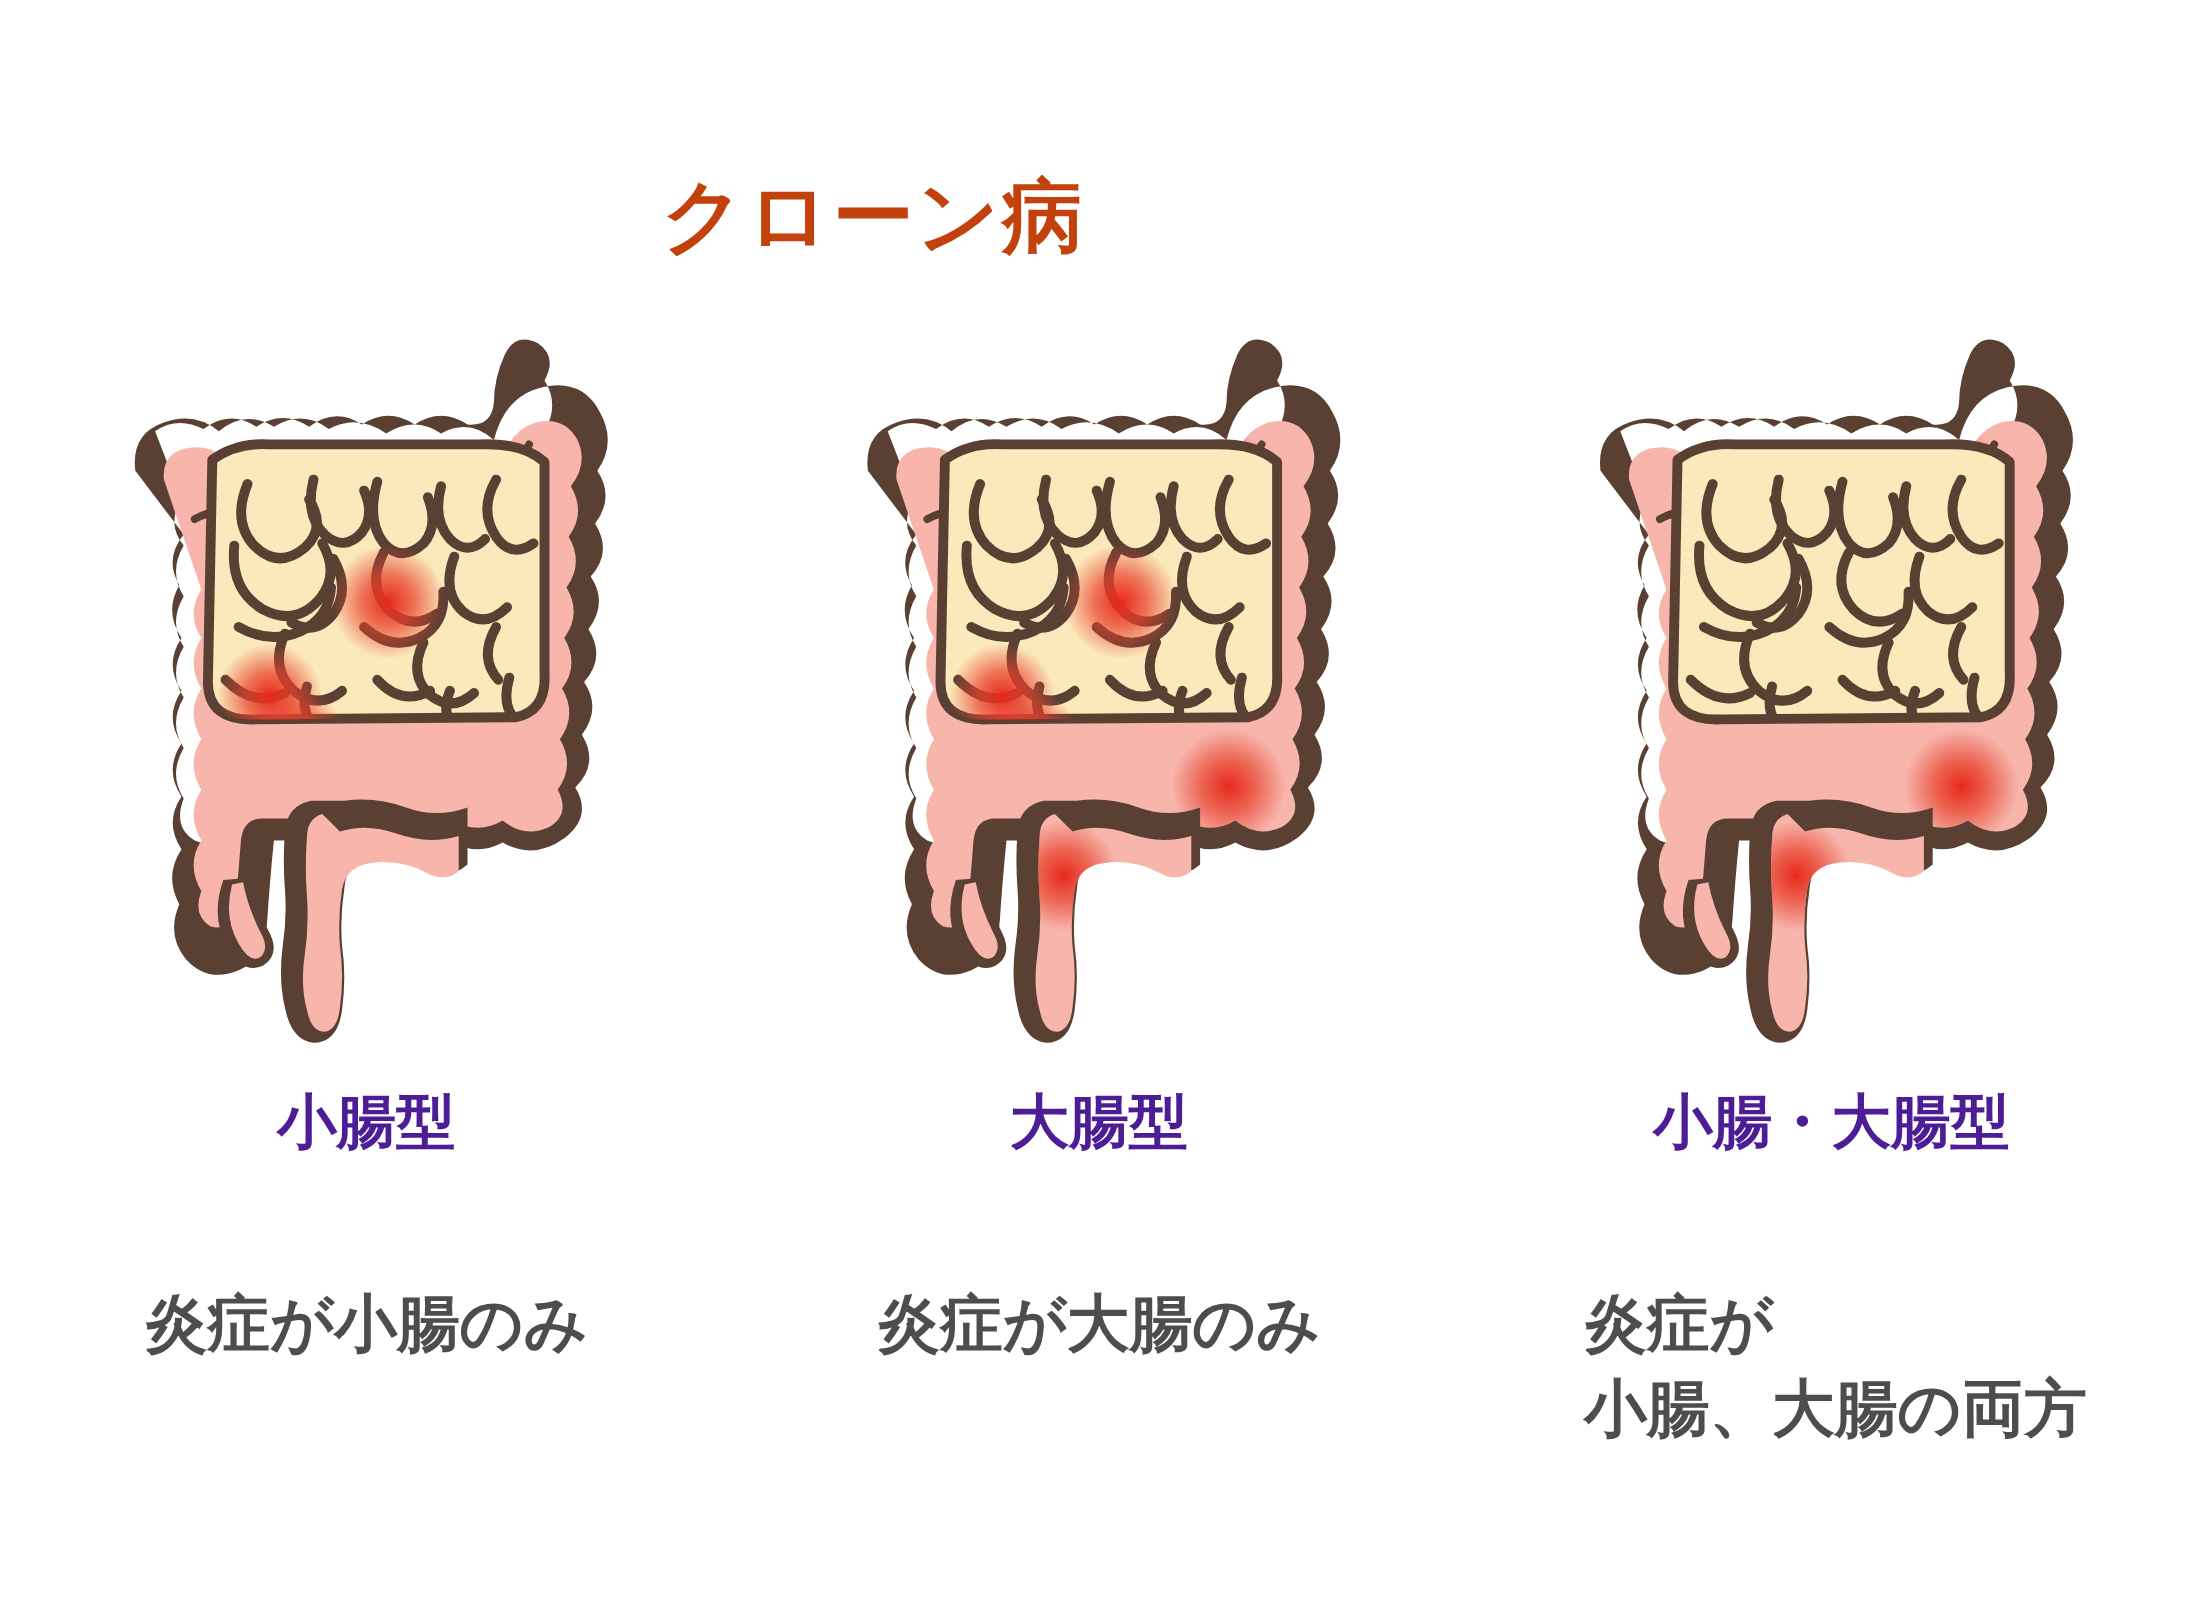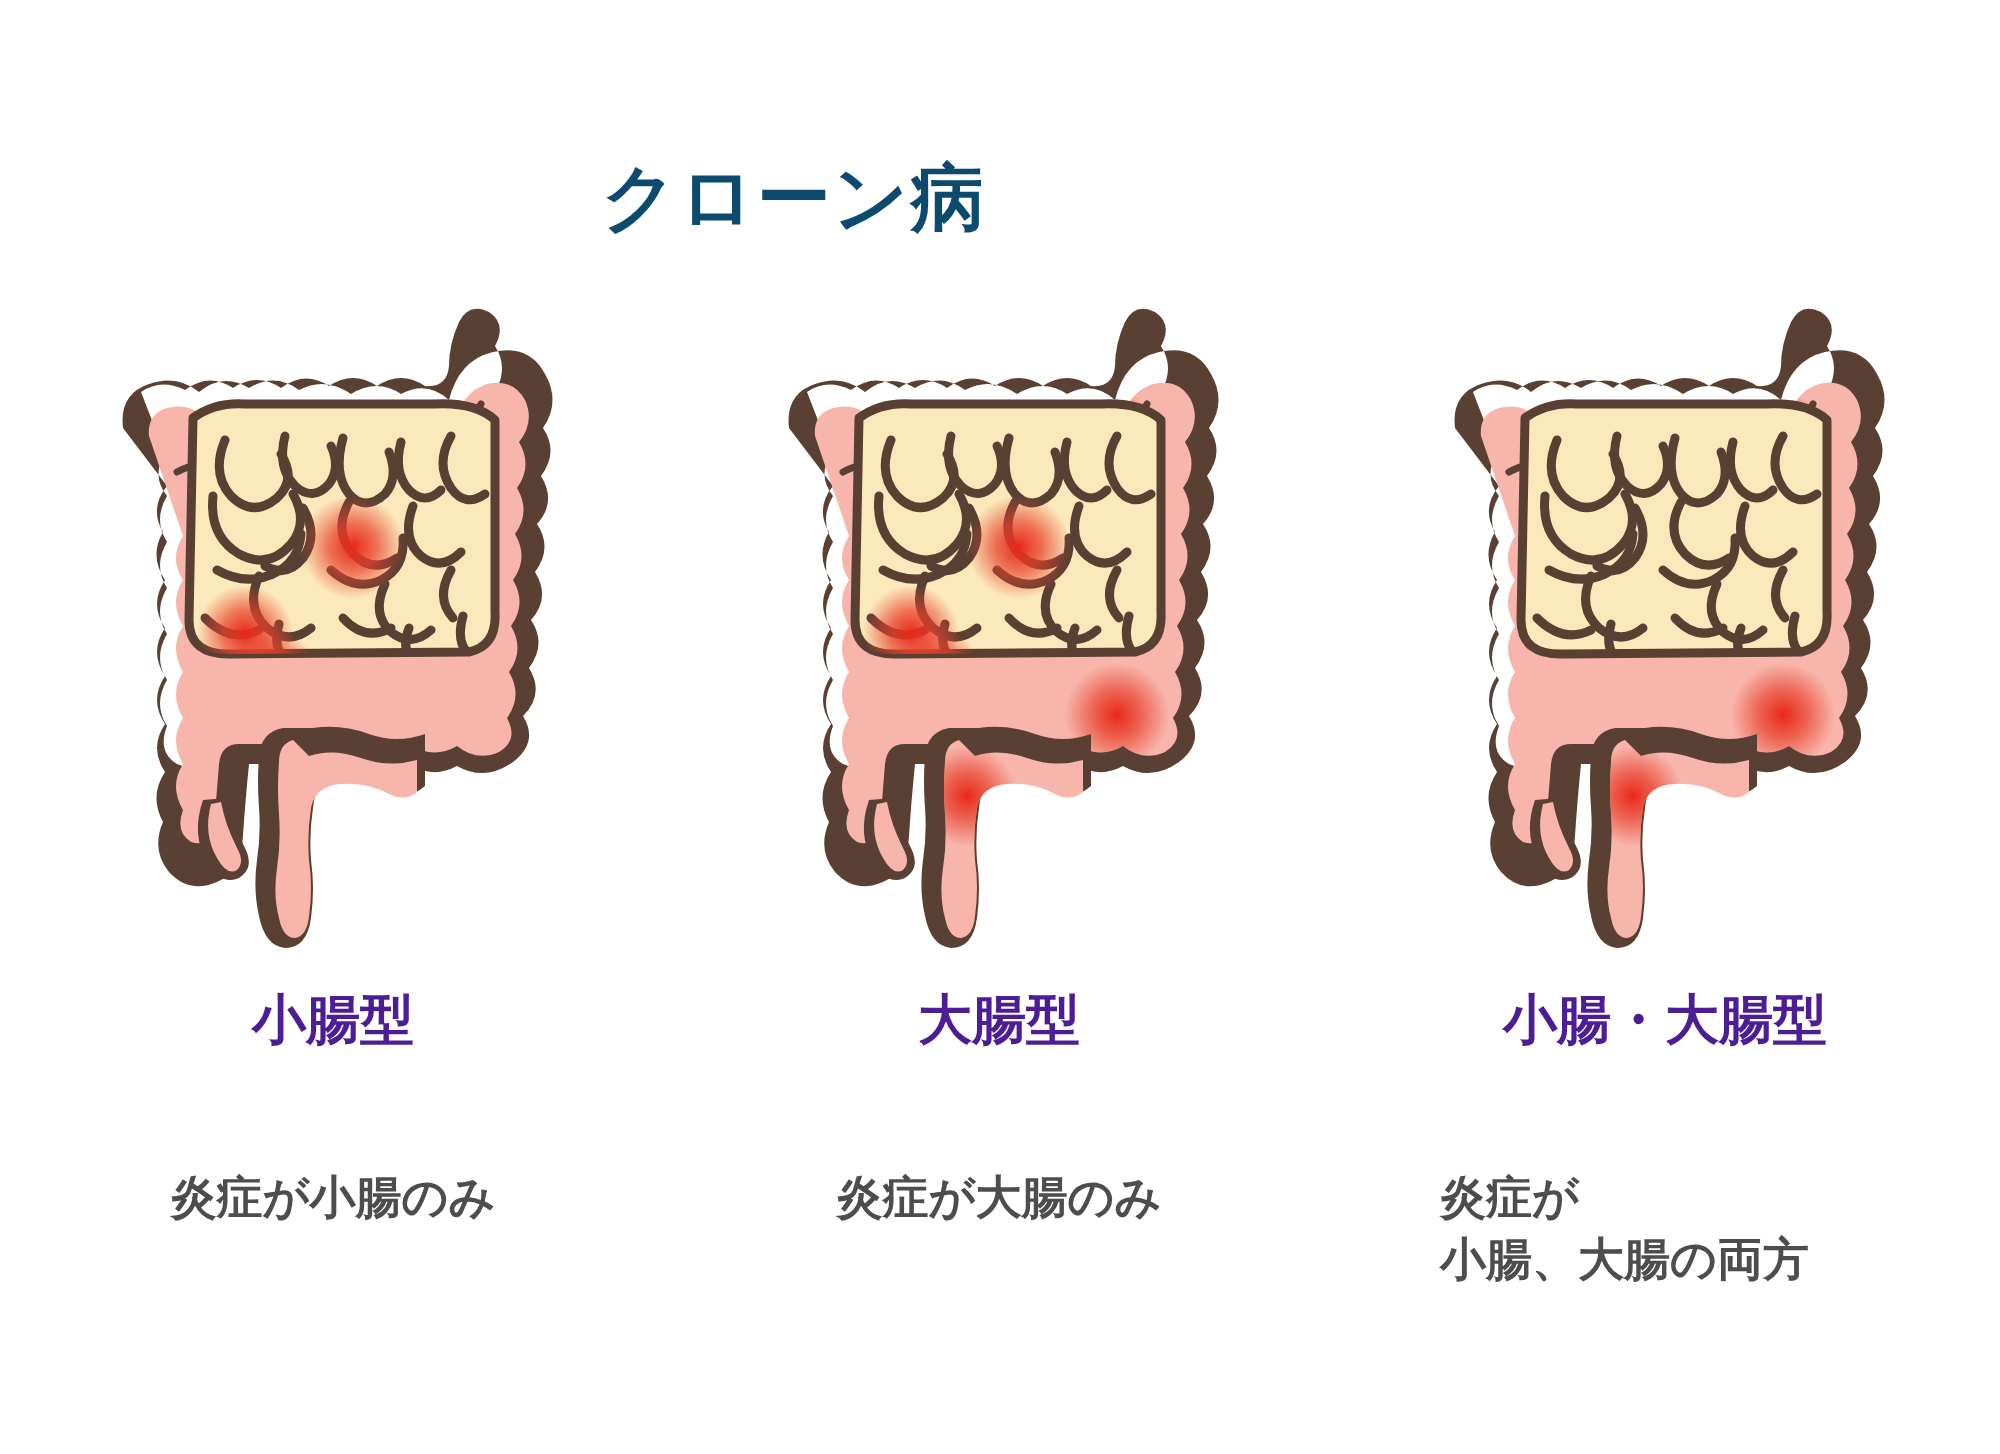--- a/index.html
+++ b/index.html
@@ -4,21 +4,21 @@
 <style>
   html,body{margin:0;padding:0;}
   body{
     width:2000px;height:1454px;background:#ffffff;
     font-family:"DejaVu Sans","Liberation Sans",sans-serif;
     color:#4d4d4d;overflow:hidden;position:relative;
   }
   .page-title{
     position:absolute;top:110px;left:0;width:1588px;
     text-align:center;font-size:74px;font-weight:700;
-    letter-spacing:2px;color:#0c4a6e;line-height:1.0;
+    letter-spacing:2px;color:#c2410c;line-height:1.0;
   }
   .panels{
     position:absolute;top:240px;left:0;width:2000px;height:780px;
     display:flex;flex-direction:row;justify-content:flex-start;
   }
   .panel{width:666px;position:relative;}
   .panel-figure{
     position:absolute;top:0;left:50%;transform:translateX(-50%);
     width:560px;height:720px;
   }
@@ -28,21 +28,21 @@
     display:flex;flex-direction:row;
   }
   .caption-col{width:666px;position:relative;}
   .type-label{
     position:absolute;top:0;left:0;width:666px;text-align:center;
     font-size:54px;font-weight:700;color:#4c1d95;line-height:1.1;
     white-space:nowrap;
   }
   .desc{
     position:absolute;top:176px;left:0;width:666px;text-align:center;
-    font-size:46px;font-weight:700;color:#4d4d4d;line-height:1.35;
+    font-size:57px;font-weight:700;color:#4d4d4d;line-height:1.35;
   }
   .desc.left-align{text-align:left;padding-left:108px;width:558px;}
   .desc-line{display:block;}
 </style>
 </head>
 <body>
 
 <h1 class="page-title">クローン病</h1>
 
 <div class="panels">

